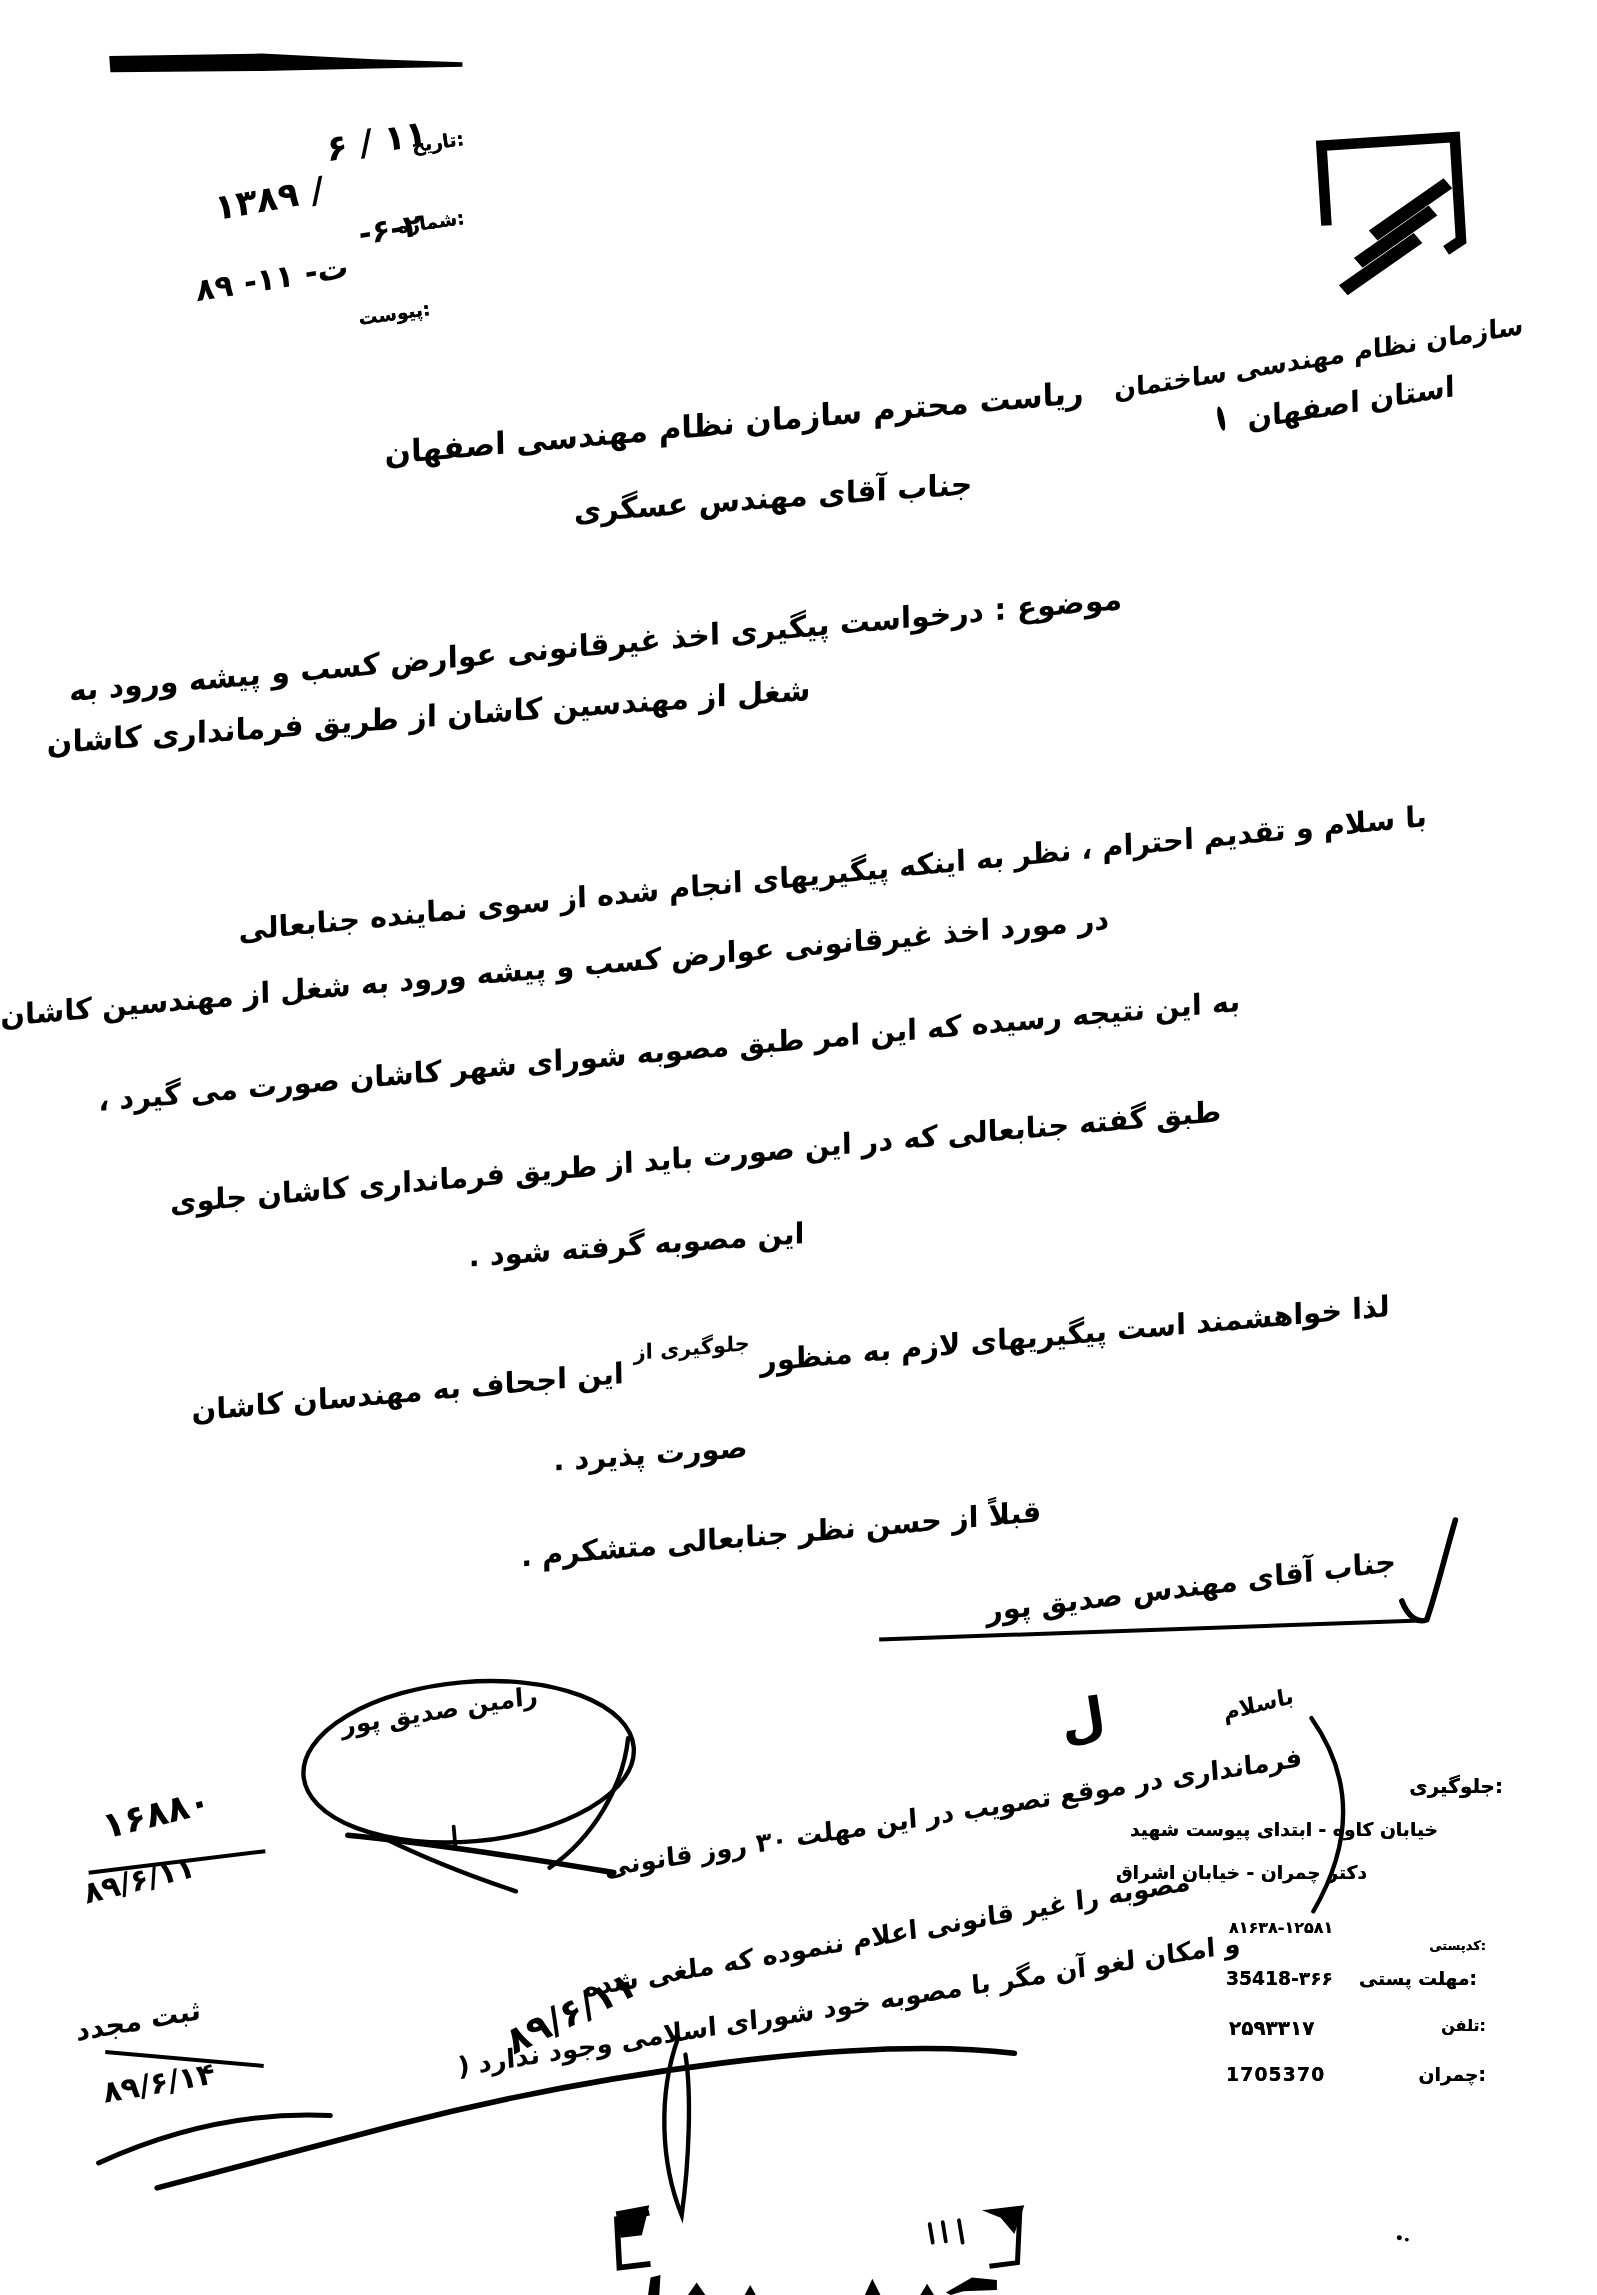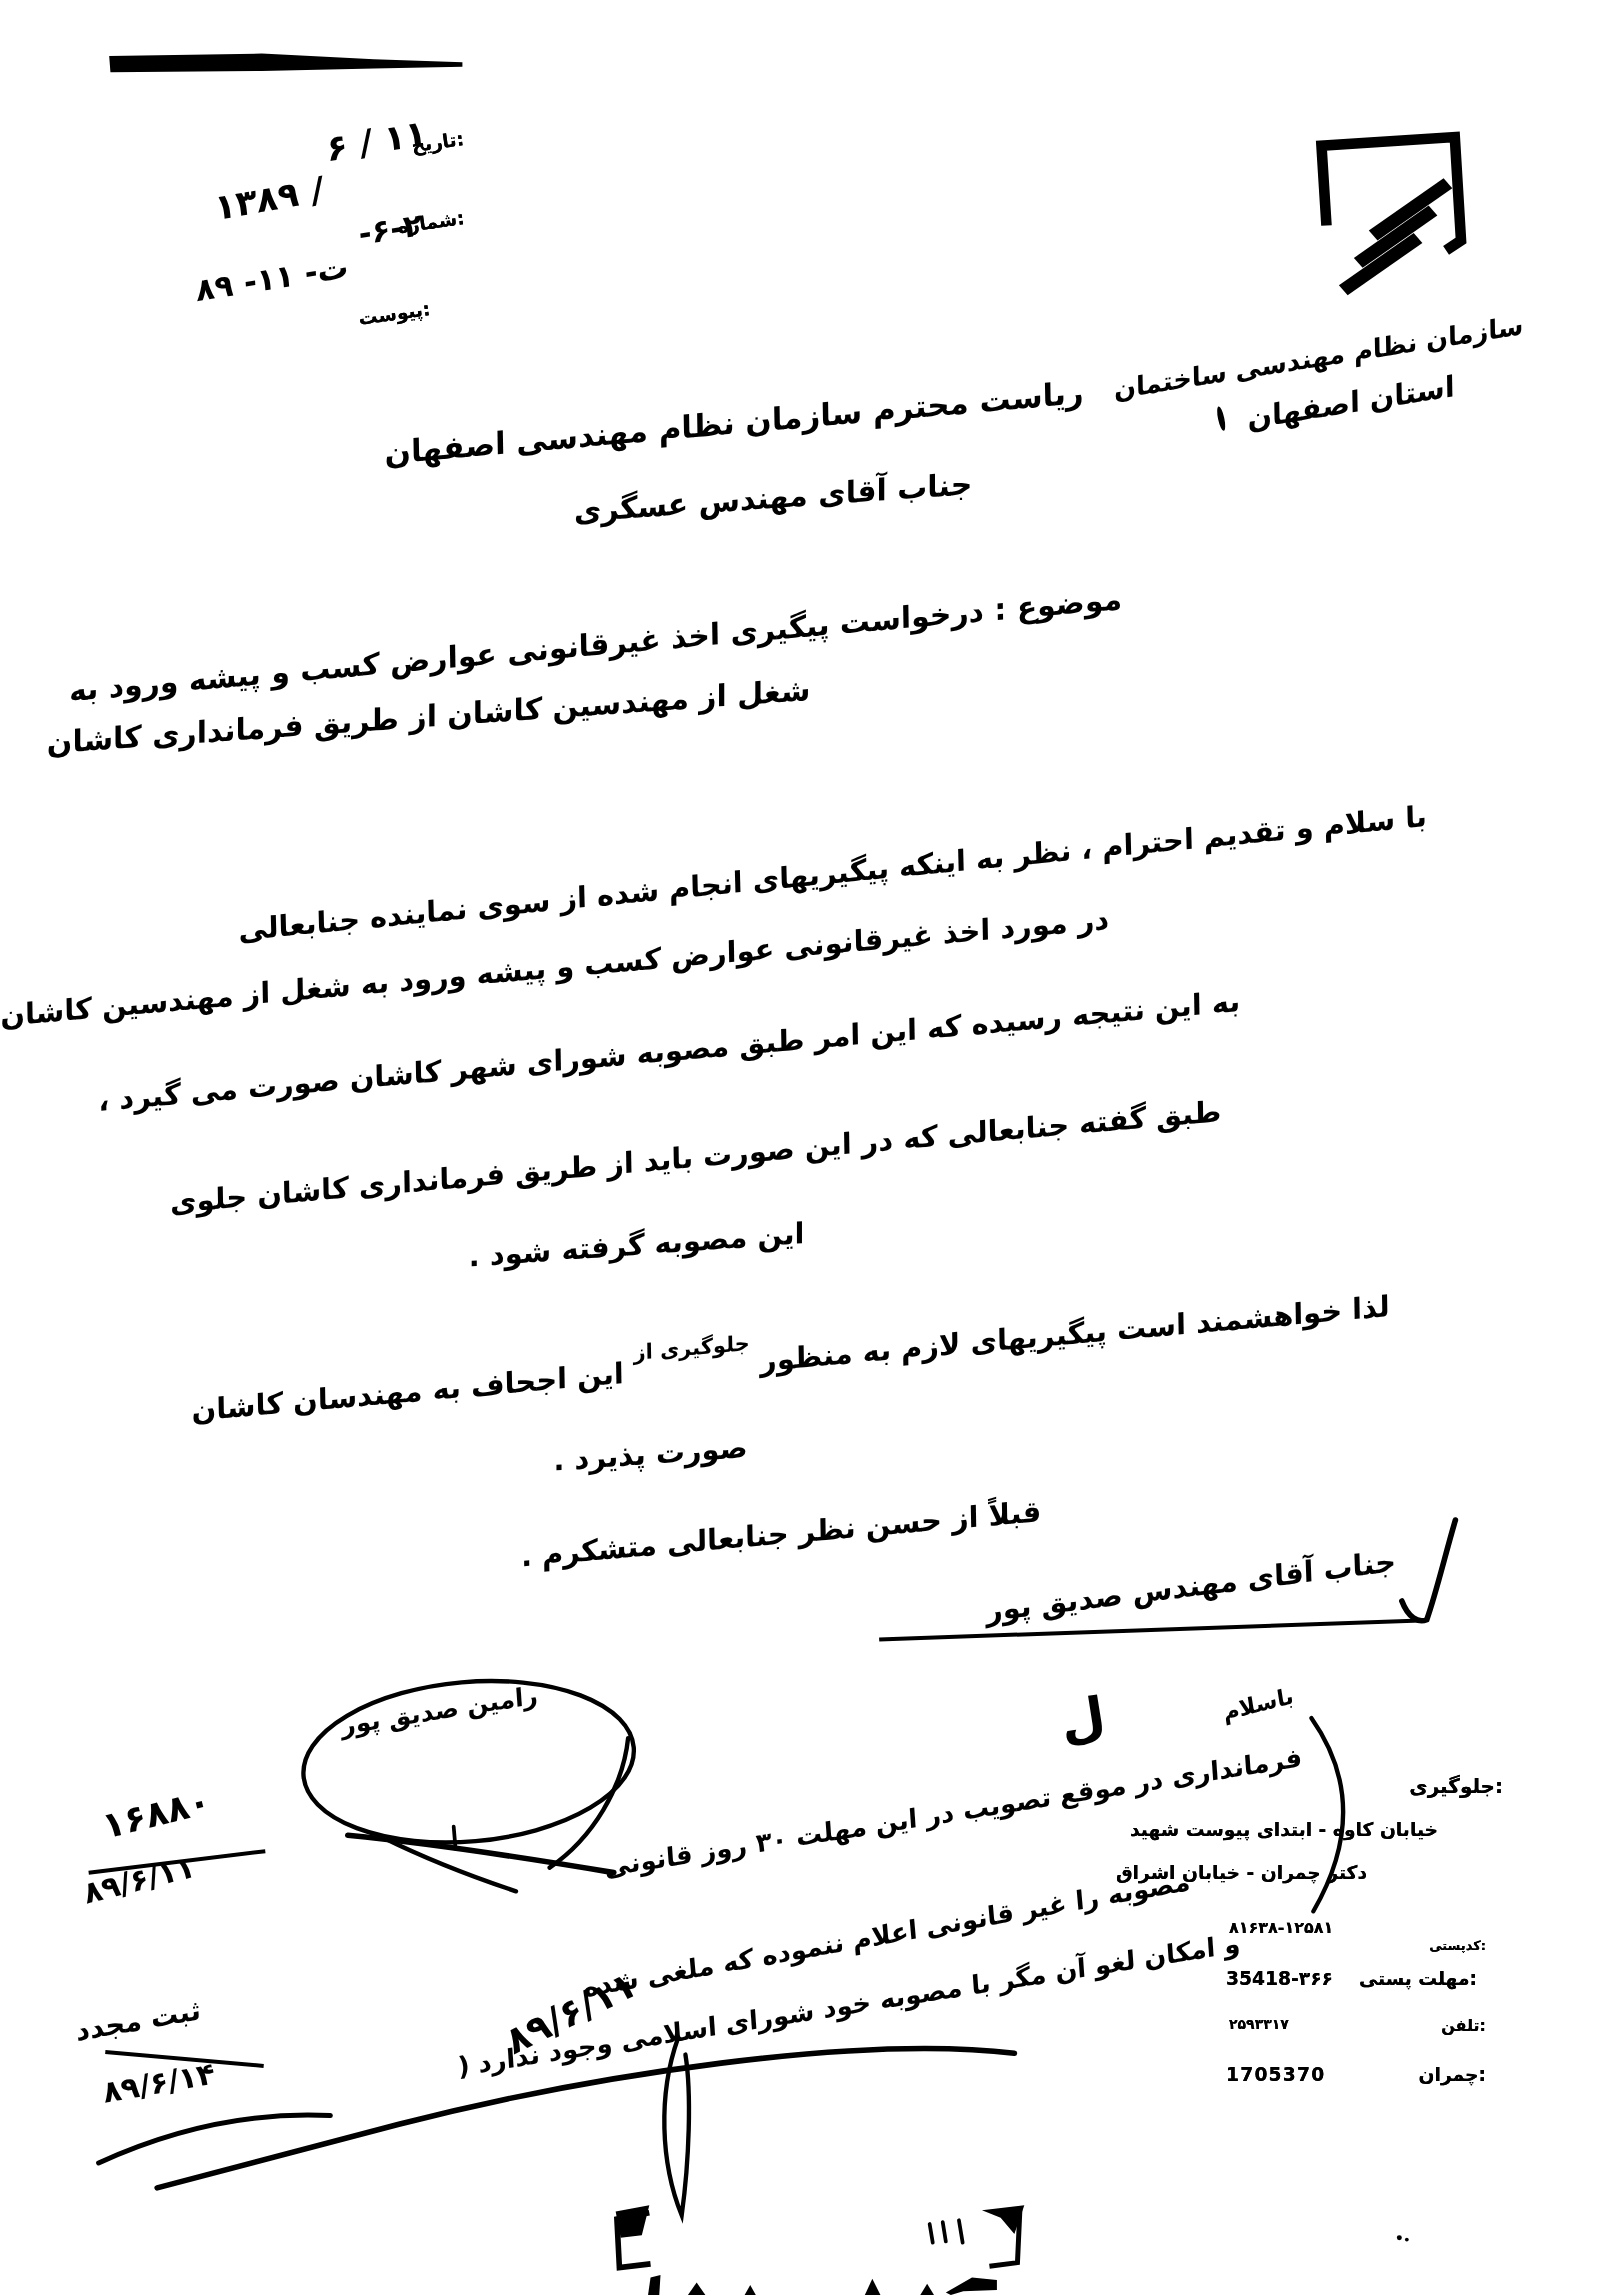--- a/index.html
+++ b/index.html
@@ -76,21 +76,21 @@
   <div class="abs print" dir="rtl" style="right:159px;top:1819px;font-size:18.7px;">خیابان کاوه - ابتدای پیوست شهید</div>
   <div class="abs print" dir="rtl" style="right:230px;top:1862px;font-size:18.7px;">دکتر چمران - خیابان اشراق</div>
 
   <div class="abs print" style="right:111px;top:1938px;font-size:13px;">کدپستی:</div>
   <div class="abs print" dir="ltr" style="left:1229px;top:1918px;font-size:16px;letter-spacing:1.2px;">۸۱۶۳۸-۱۲۵۸۱</div>
 
   <div class="abs print" style="right:120px;top:1968px;font-size:18.7px;">مهلت پستی:</div>
   <div class="abs print" dir="ltr" style="left:1226px;top:1968px;font-size:18.7px;letter-spacing:1.2px;">35418-۳۶۶</div>
 
   <div class="abs print" style="right:111px;top:2016px;font-size:16px;">تلفن:</div>
-  <div class="abs print" dir="ltr" style="left:1229px;top:2016px;font-size:14px;letter-spacing:1.2px;">۲۵۹۳۳۱۷</div>
+  <div class="abs print" dir="ltr" style="left:1229px;top:2016px;font-size:20px;letter-spacing:1.2px;">۲۵۹۳۳۱۷</div>
 
   <div class="abs print" style="right:111px;top:2064px;font-size:18.7px;">چمران:</div>
   <div class="abs print" dir="ltr" style="left:1226px;top:2064px;font-size:18.7px;letter-spacing:1.2px;">1705370</div>
 
   <svg class="overlay" width="1597" height="2295" viewBox="0 0 2563 3684">
 
     <polygon fill="#000" points="175,90 420,86 600,95 742,100 742,107 600,110 420,114 177,116"></polygon>
 
     <g transform="translate(2085,190)">
       <path d="M44,172 L36,44 L250,30 L260,196 L236,212" fill="none" stroke="#000" stroke-width="17"></path>

